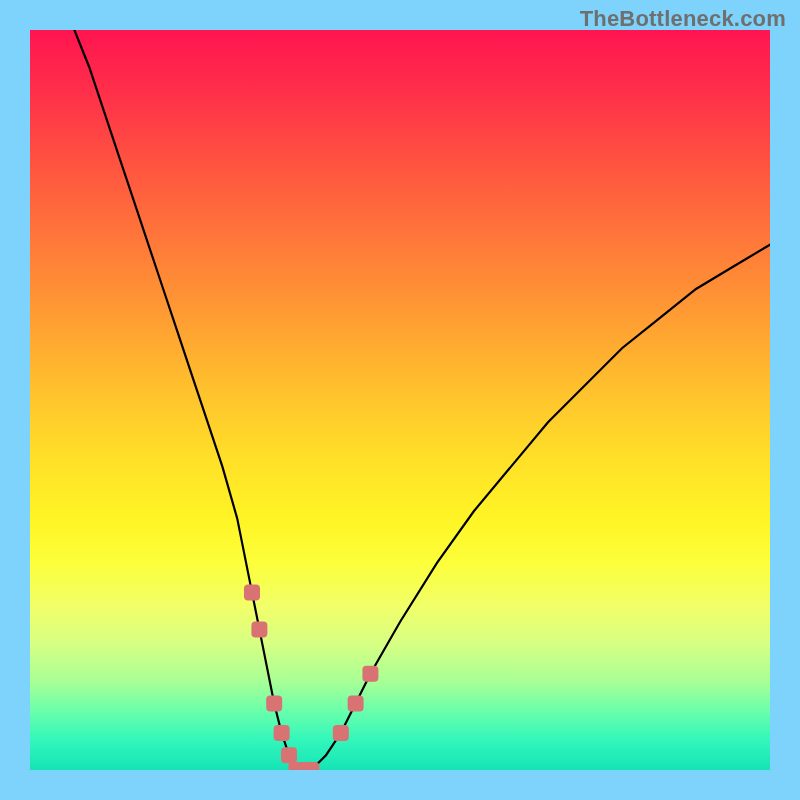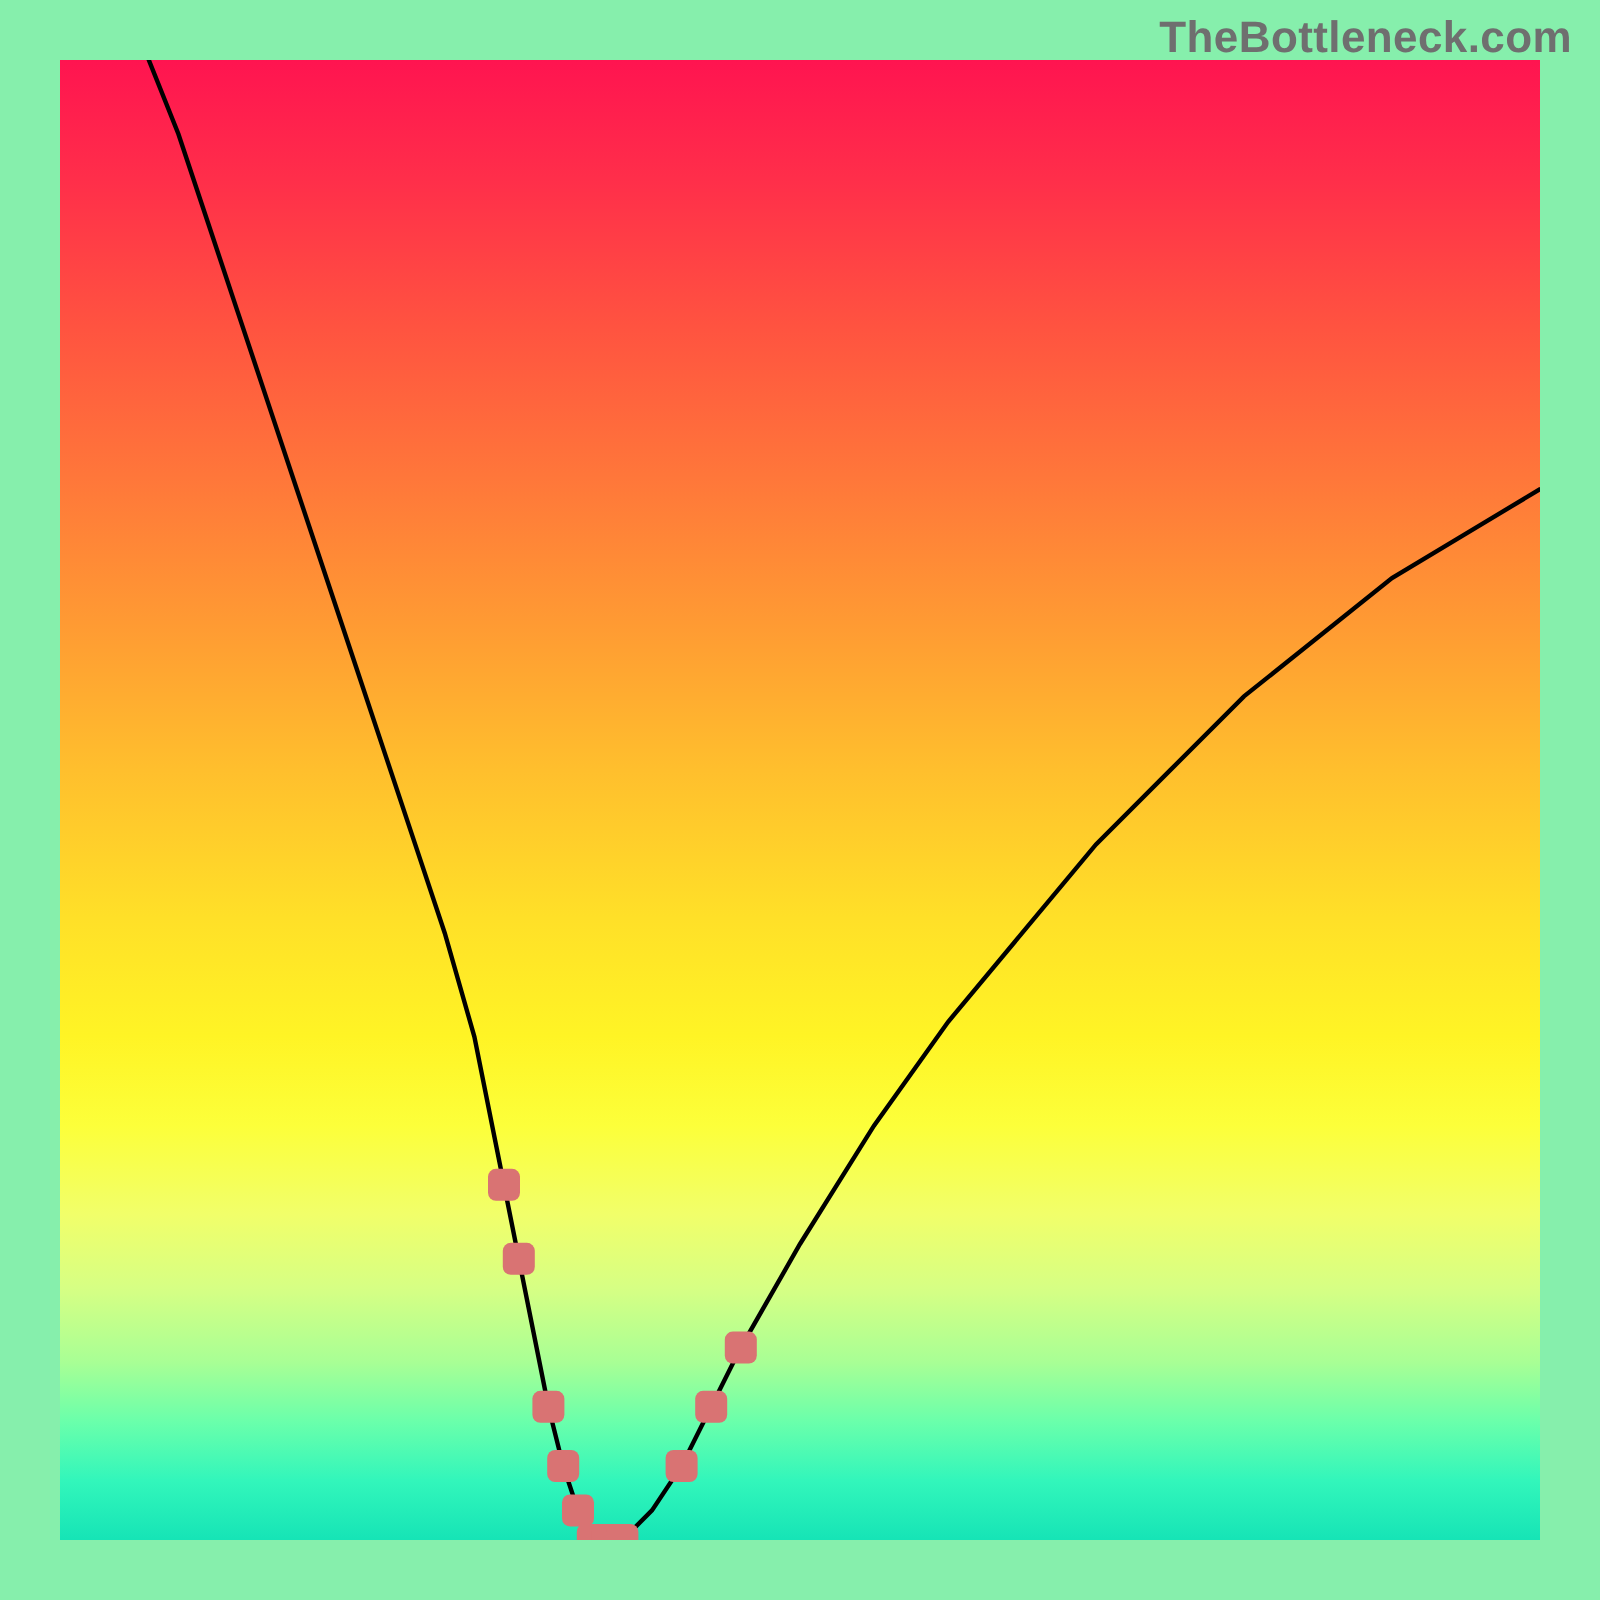--- a/index.html
+++ b/index.html
@@ -10,21 +10,21 @@
     background: #000;
     font-family: Arial, Helvetica, sans-serif;
     overflow: hidden;
   }
   .frame {
     position: absolute;
     left: 0;
     top: 0;
     width: 800px;
     height: 800px;
-    background: #86efac;
+    background: #7dd3fc;
   }
   .watermark {
     position: absolute;
     top: 6px;
     right: 14px;
     color: #6f6f6f;
     font-size: 22px;
     font-weight: 600;
     letter-spacing: 0.2px;
     z-index: 20;

